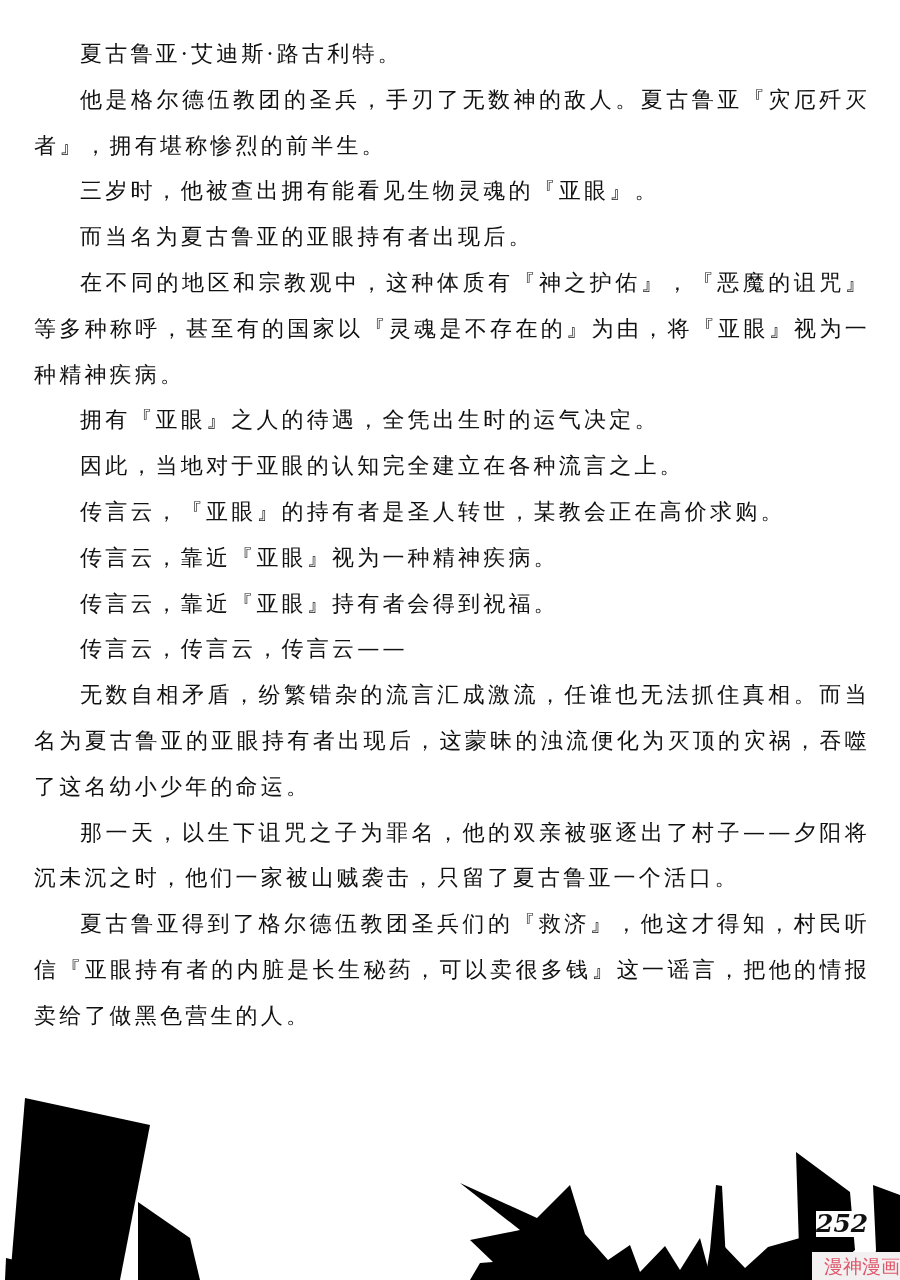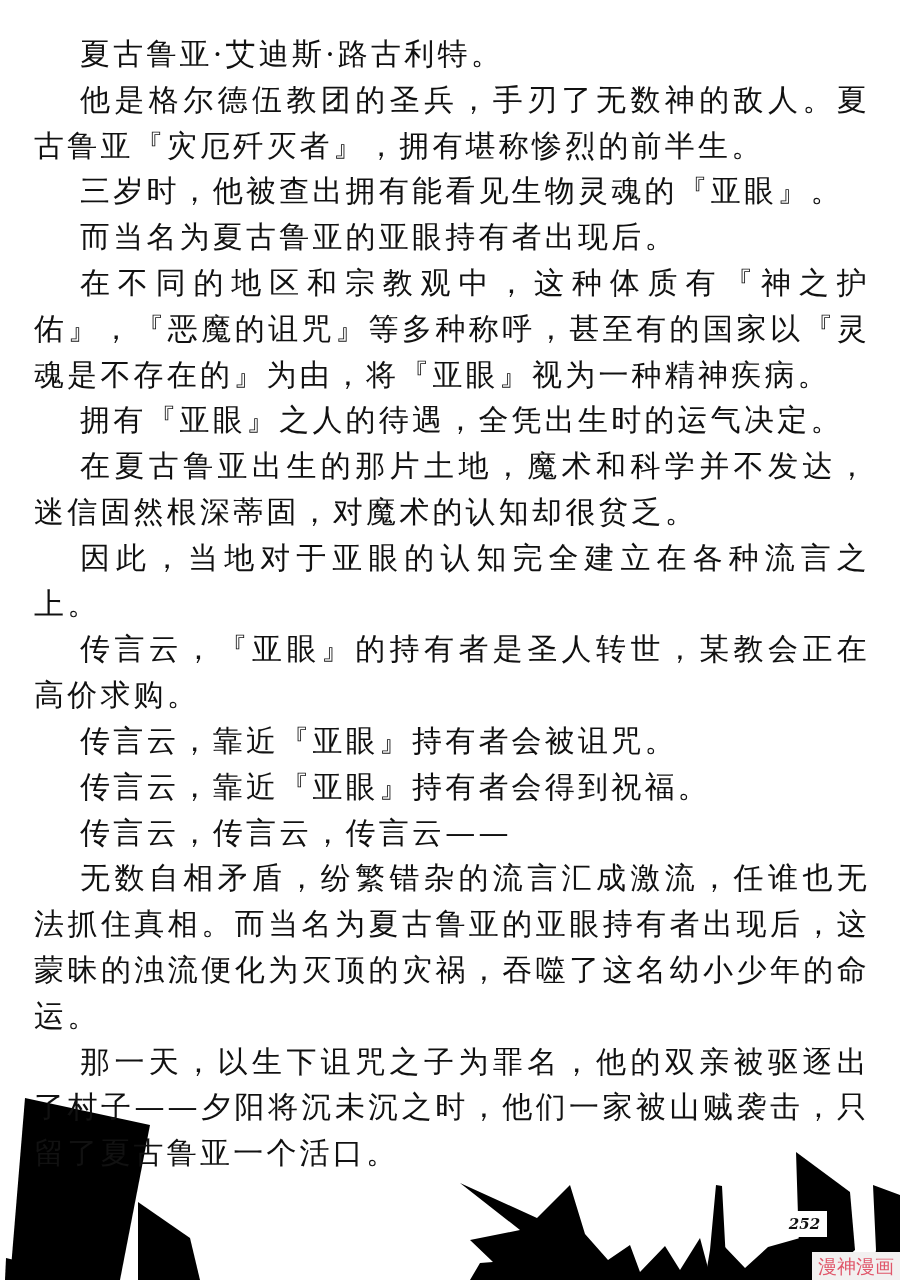--- a/index.html
+++ b/index.html
@@ -13,66 +13,66 @@
       position: relative;
       overflow: hidden;
       font-family: "DejaVu Serif", "Liberation Serif", serif;
       color: #111111;
     }
     .page-text {
       position: absolute;
       left: 34px;
       top: 31px;
       width: 836px;
-      font-size: 30px;
+      font-size: 22px;
       line-height: 45.8px;
       letter-spacing: 3.2px;
       z-index: 2;
     }
     .para {
       margin: 0;
       text-indent: 46px;
       text-align: justify;
     }
     .art {
       position: absolute;
       left: 0;
       top: 0;
       width: 900px;
       height: 1280px;
       z-index: 1;
     }
     .page-number {
       position: absolute;
-      left: 782px;
+      left: 816px;
       top: 1211px;
       width: 45px;
       height: 26px;
       background: #ffffff;
       font-family: "DejaVu Serif", "Liberation Serif", serif;
       font-weight: bold;
       font-style: italic;
-      font-size: 15px;
+      font-size: 25px;
       line-height: 26px;
       text-align: center;
       color: #111111;
       z-index: 3;
     }
     .watermark {
       position: absolute;
       left: 812px;
       top: 1252px;
       width: 88px;
       height: 28px;
       background: #f2f0f0;
       color: #e0566a;
       font-family: "DejaVu Sans", "Liberation Sans", sans-serif;
       font-size: 19px;
       line-height: 28px;
-      text-align: center;
+      text-align: right;
       letter-spacing: 0px;
       z-index: 3;
     }
   </style>
 </head>
 <body>
 
 <svg class="art" viewBox="0 0 900 1280" xmlns="http://www.w3.org/2000/svg">
 
   <polygon points="25,1098 84,1198 40,1280 10,1280" fill="#000"></polygon>
@@ -92,24 +92,24 @@
   <polygon fill="#000" points="873,1185 900,1195 900,1280 872,1280 876,1250"></polygon>
 </svg>
 
 <div class="page-text">
   <p class="para">夏古鲁亚·艾迪斯·路古利特。</p>
   <p class="para">他是格尔德伍教团的圣兵，手刃了无数神的敌人。夏古鲁亚『灾厄歼灭者』，拥有堪称惨烈的前半生。</p>
   <p class="para">三岁时，他被查出拥有能看见生物灵魂的『亚眼』。</p>
   <p class="para">而当名为夏古鲁亚的亚眼持有者出现后。</p>
   <p class="para">在不同的地区和宗教观中，这种体质有『神之护佑』，『恶魔的诅咒』等多种称呼，甚至有的国家以『灵魂是不存在的』为由，将『亚眼』视为一种精神疾病。</p>
   <p class="para">拥有『亚眼』之人的待遇，全凭出生时的运气决定。</p>
-  <p class="para">在夏古鲁亚出生的那片土地，魔术和科学并不发达，迷信固然根深蒂固，对魔术的认知却很贫乏。</p>
   <p class="para">因此，当地对于亚眼的认知完全建立在各种流言之上。</p>
   <p class="para">传言云，『亚眼』的持有者是圣人转世，某教会正在高价求购。</p>
-  <p class="para">传言云，靠近『亚眼』持有者会被诅咒。</p>
+  <p class="para">传言云，靠近『亚眼』视为一种精神疾病。</p>
   <p class="para">传言云，靠近『亚眼』持有者会得到祝福。</p>
   <p class="para">传言云，传言云，传言云——</p>
   <p class="para">无数自相矛盾，纷繁错杂的流言汇成激流，任谁也无法抓住真相。而当名为夏古鲁亚的亚眼持有者出现后，这蒙昧的浊流便化为灭顶的灾祸，吞噬了这名幼小少年的命运。</p>
   <p class="para">那一天，以生下诅咒之子为罪名，他的双亲被驱逐出了村子——夕阳将沉未沉之时，他们一家被山贼袭击，只留了夏古鲁亚一个活口。</p>
+  <p class="para">夏古鲁亚得到了格尔德伍教团圣兵们的『救济』，他这才得知，村民听信『亚眼持有者的内脏是长生秘药，可以卖很多钱』这一谣言，把他的情报卖给了做黑色营生的人。</p>
 </div>
 
 <div class="page-number">252</div>
 <div class="watermark">漫神漫画</div>
 
 </body></html>

